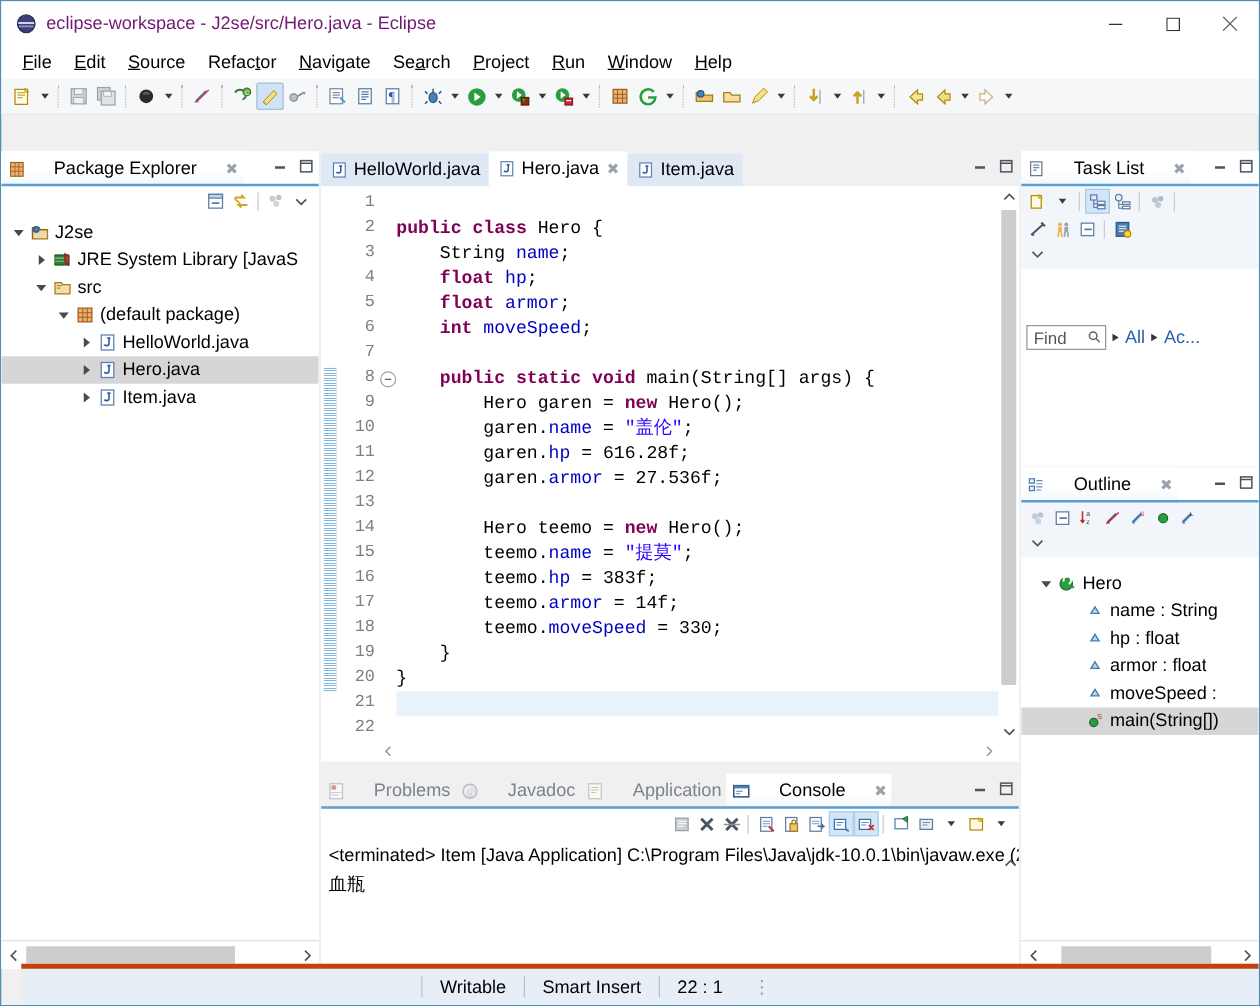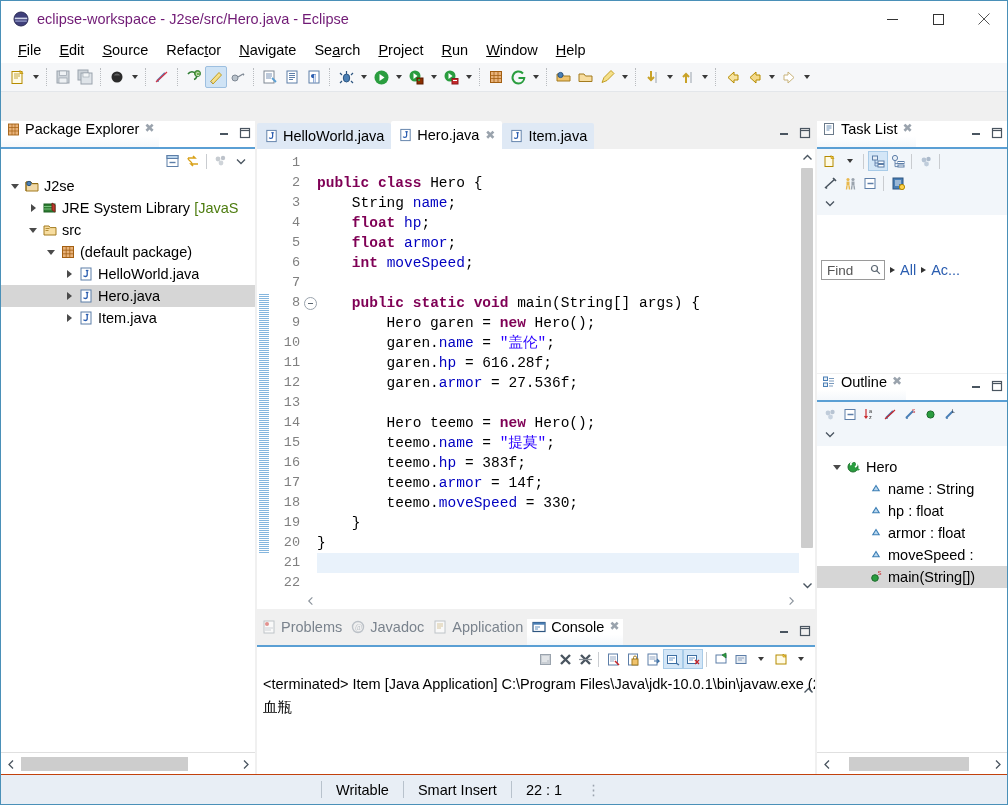--- a/index.html
+++ b/index.html
@@ -94,22 +94,22 @@
   }
 
   
   .view { position: absolute; background: #fff; box-sizing: border-box; }
   .view-tabbar {
     height: 28px; display: flex; align-items: center;
     background: linear-gradient(to bottom,#ffffff,#ffffff);
     position: relative;
   }
   .view-tab {
-    display: flex; height: 28px; padding: 0 4px 0 4px;
-    font-size: 14.5px; color: #000; white-space: nowrap; cursor: default;
+    display: flex; align-items: center; height: 28px; padding: 0 4px 0 4px;
+    font-size: 14.5px; color: #000; white-space: nowrap; cursor: default; gap: 18px;
   }
   .view-tab.active {
     background: linear-gradient(to bottom, #ffffff 0%, #ffffff 55%, #f2f6fa 100%);
   }
   .view-tab .vt-icon { width:16px;height:16px;margin-right:4px;flex:none;display:flex;align-items:center;justify-content:center;}
   .view-tab .vt-close { margin-left:5px; color:#9aa3ad; font-size:12px; }
   .view-underline {
     position:absolute; left:0; right:0; bottom:0; height:2px; background:#5a9fd4;
   }
   .view-minmax {
@@ -127,21 +127,21 @@
 
   .view-body { background:#fff; overflow:hidden; position:relative; }
 
   
   .tree { padding: 4px 0 0 0; font-size: 14.5px; color:#000; }
   .tnode { display:flex; align-items:center; height:22px; white-space:nowrap; cursor:default;}
   .tnode.sel { background:#d6d6d6; }
   .tnode .tw { width:16px; height:22px; display:flex; align-items:center; justify-content:center; flex:none;}
   .tnode .ticon { width:18px;height:18px;display:flex;align-items:center;justify-content:center;flex:none;margin-right:3px;}
   .tnode .tlabel { overflow:hidden; text-overflow:clip; }
-  .tnode .tdim { color:#4d7c0f; }
+  .tnode .tdim { color:#000000; }
   .chev { width:0;height:0; }
   .chev-right { border-top:4px solid transparent;border-bottom:4px solid transparent;border-left:5px solid #4a4a4a;}
   .chev-down  { border-left:4px solid transparent;border-right:4px solid transparent;border-top:5px solid #4a4a4a;}
 
   
   .editor-tabbar { height:28px; display:flex; align-items:flex-end; background:#f0f0f0; position:relative;}
   .etab {
     display:flex; align-items:center; height:26px; padding:0 7px;
     font-size:14.5px; color:#000; white-space:nowrap; cursor:default;
     background:#dfe9f5;
@@ -196,22 +196,22 @@
 
   
   .console-text {
     font-family:"Liberation Sans", sans-serif; font-size:14.5px; color:#000;
     padding: 4px 6px; white-space:nowrap; overflow:hidden;
   }
   .console-line2 { font-size:14.5px; padding: 0 6px; }
 
   
   .statusbar {
-    position:absolute; left:0; right:0; bottom:0; height:29px;
-    background:#e8eef5; border-top:1px solid #c2410c;
+    position:absolute; left:16px; right:0; bottom:0; height:29px;
+    background:#e8eef5; border-top:4px solid #c2410c;
     display:flex; align-items:center; font-size:14.5px; color:#000;
   }
   .sb-cell { padding:0 14px; white-space:nowrap; }
   .sb-div { width:1px; height:17px; background:#b8c2cc; }
 
   
   .pe-hscroll {
     position:absolute; left:0; right:0; bottom:0; height:22px;
     background:#fff; display:flex; align-items:center;
     border-top:1px solid #e0e0e0;

